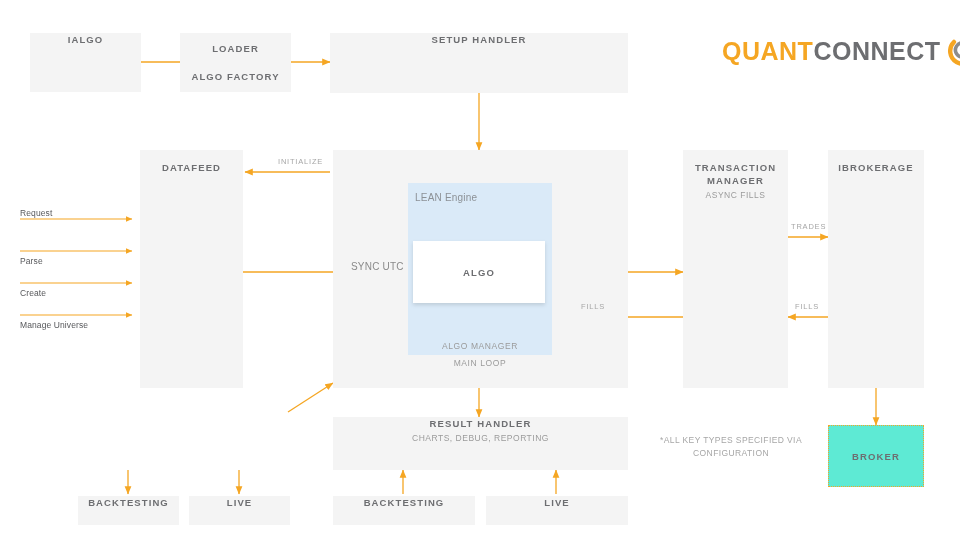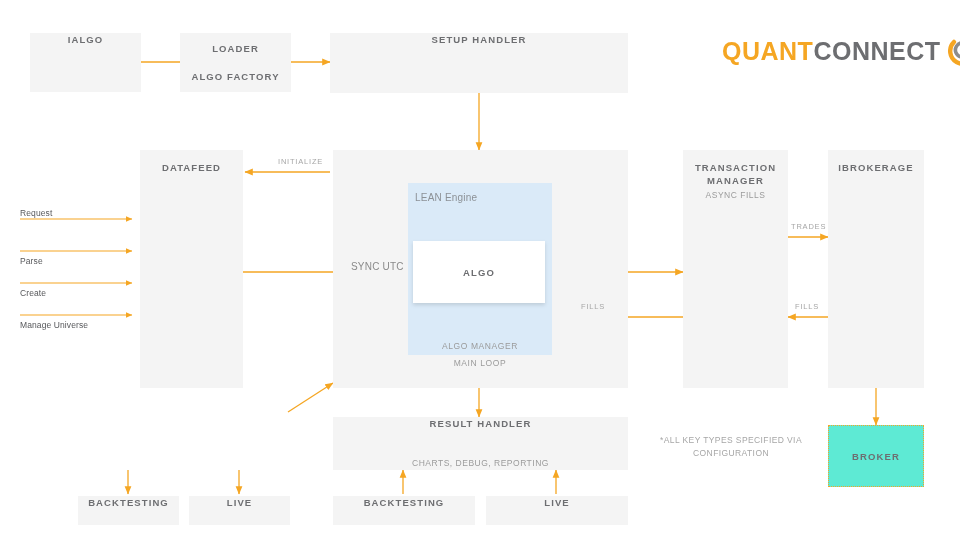--- a/index.html
+++ b/index.html
@@ -241,21 +241,21 @@
   </div>
 
   <div class="box" style="left:828px; top:150px; width:96px; height:238px; padding-top:11px;">
     <div class="box-title">IBROKERAGE</div>
   </div>
 
   <div class="edge-label" style="left:791px; top:222px;">TRADES</div>
   <div class="edge-label" style="left:795px; top:302px;">FILLS</div>
 
 
-  <div class="box center-v" style="left:333px; top:417px; width:295px; height:53px;gap:25px;">
+  <div class="box center-v" style="left:333px; top:417px; width:295px; height:53px;">
     <div class="box-title">RESULT HANDLER</div>
     <div class="box-sub">CHARTS, DEBUG, REPORTING</div>
   </div>
 
   <div class="box center-v" style="left:78px; top:496px; width:101px; height:29px;">
     <div class="box-title">BACKTESTING</div>
   </div>
   <div class="box center-v" style="left:189px; top:496px; width:101px; height:29px;">
     <div class="box-title">LIVE</div>
   </div>

